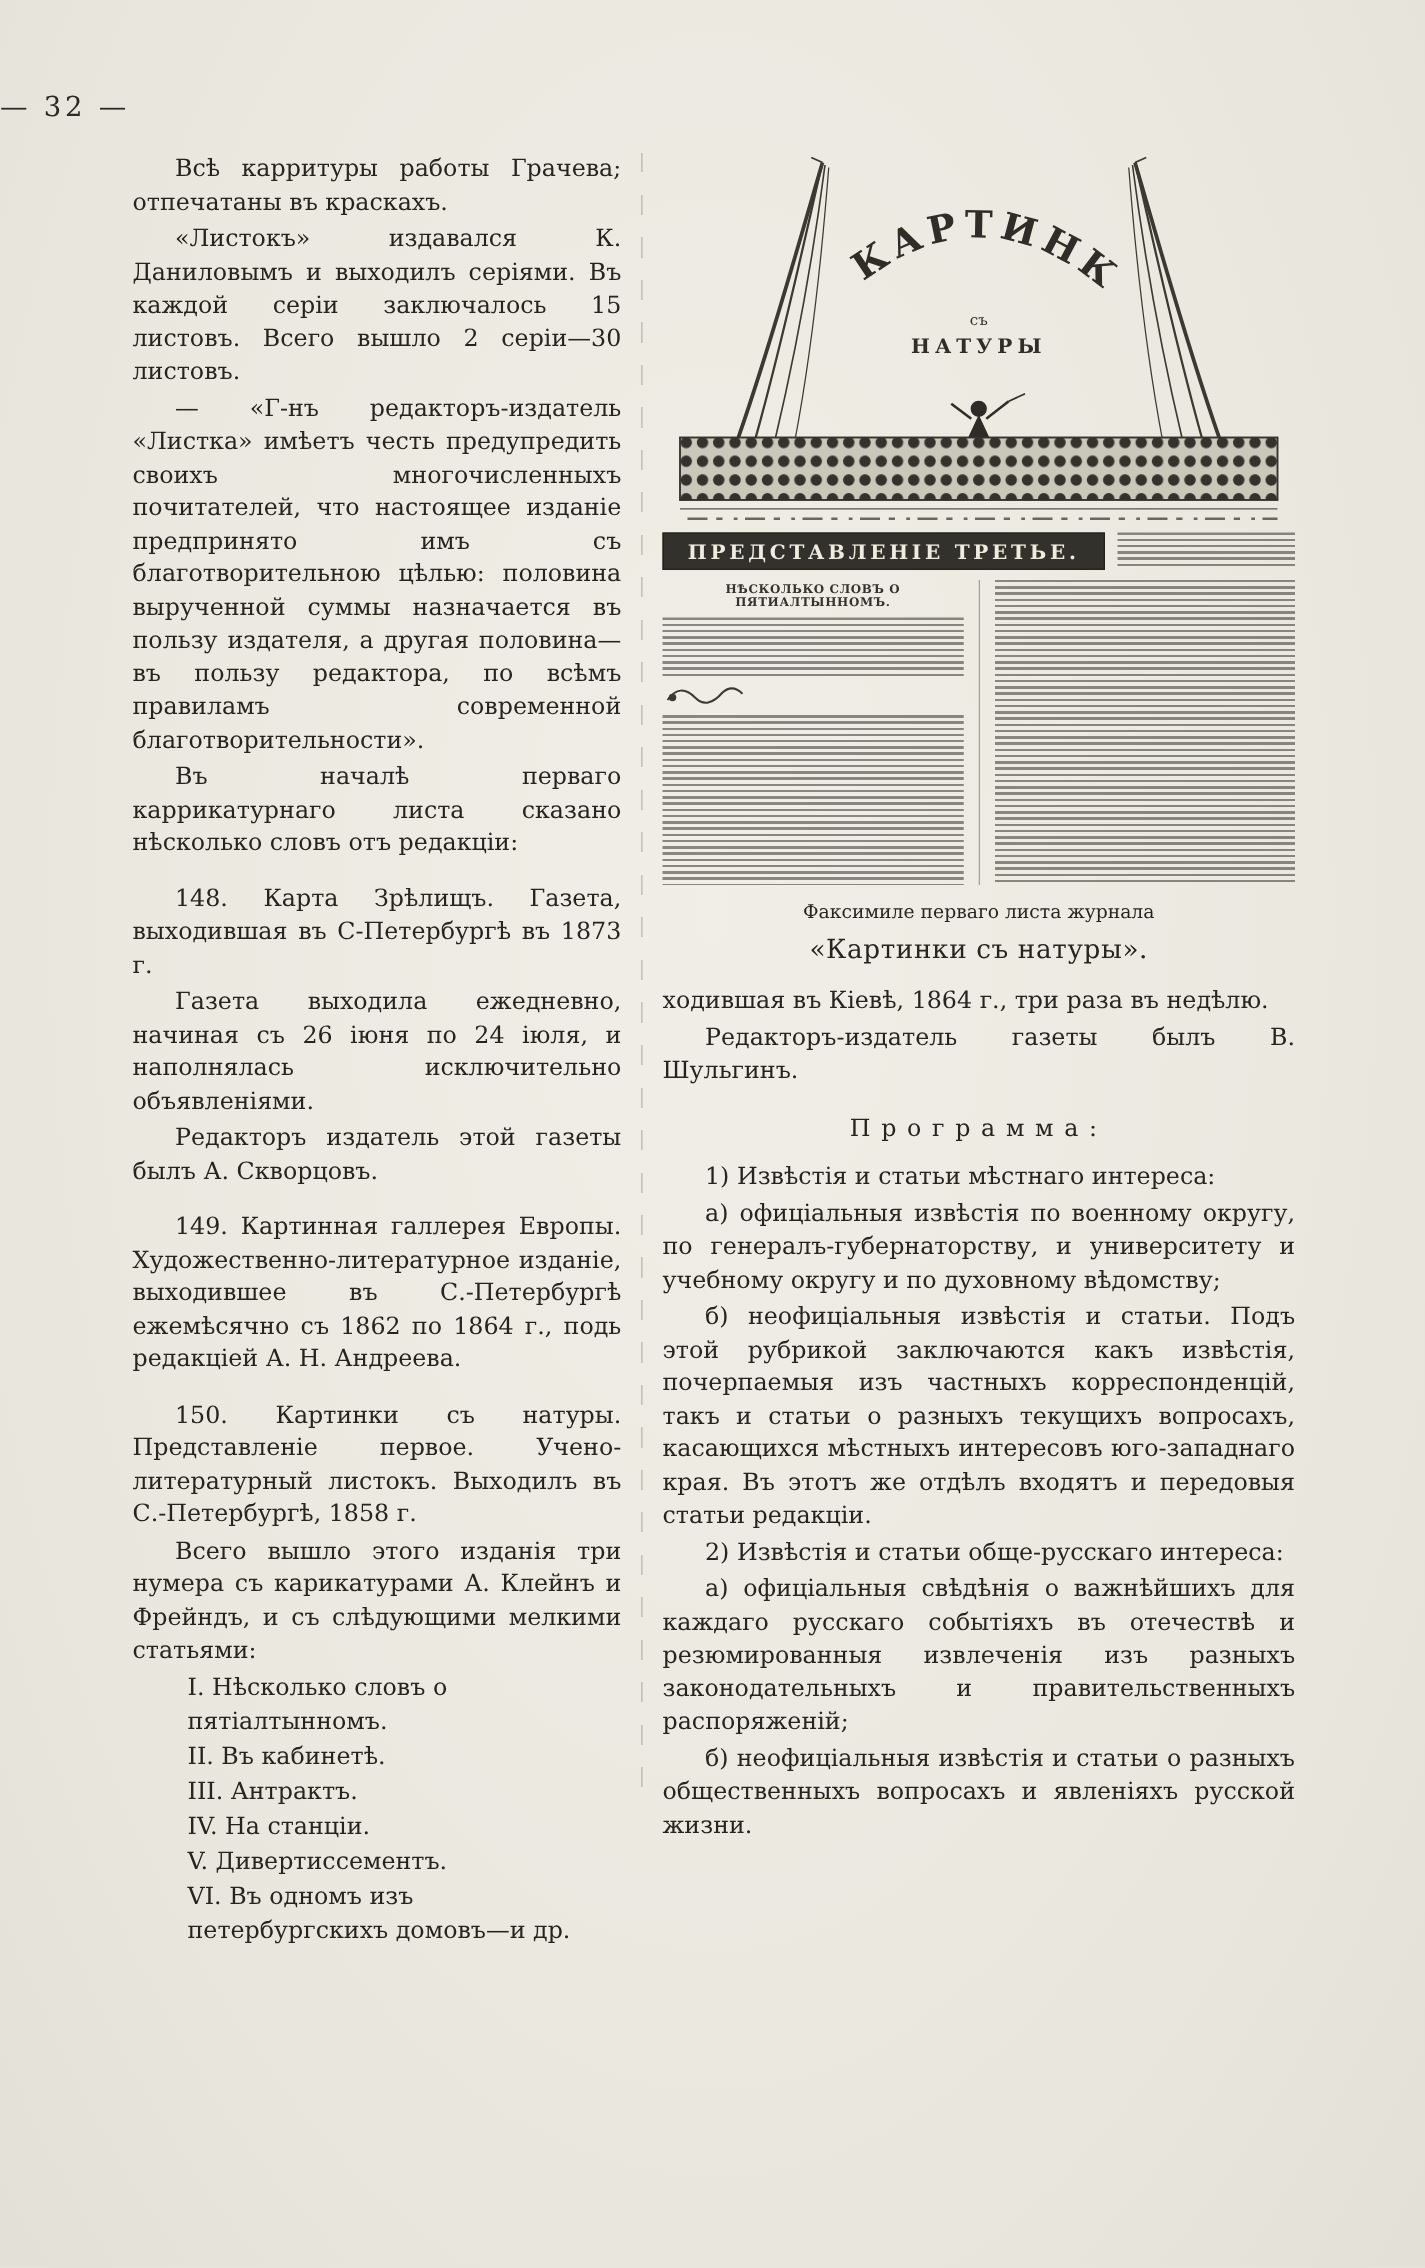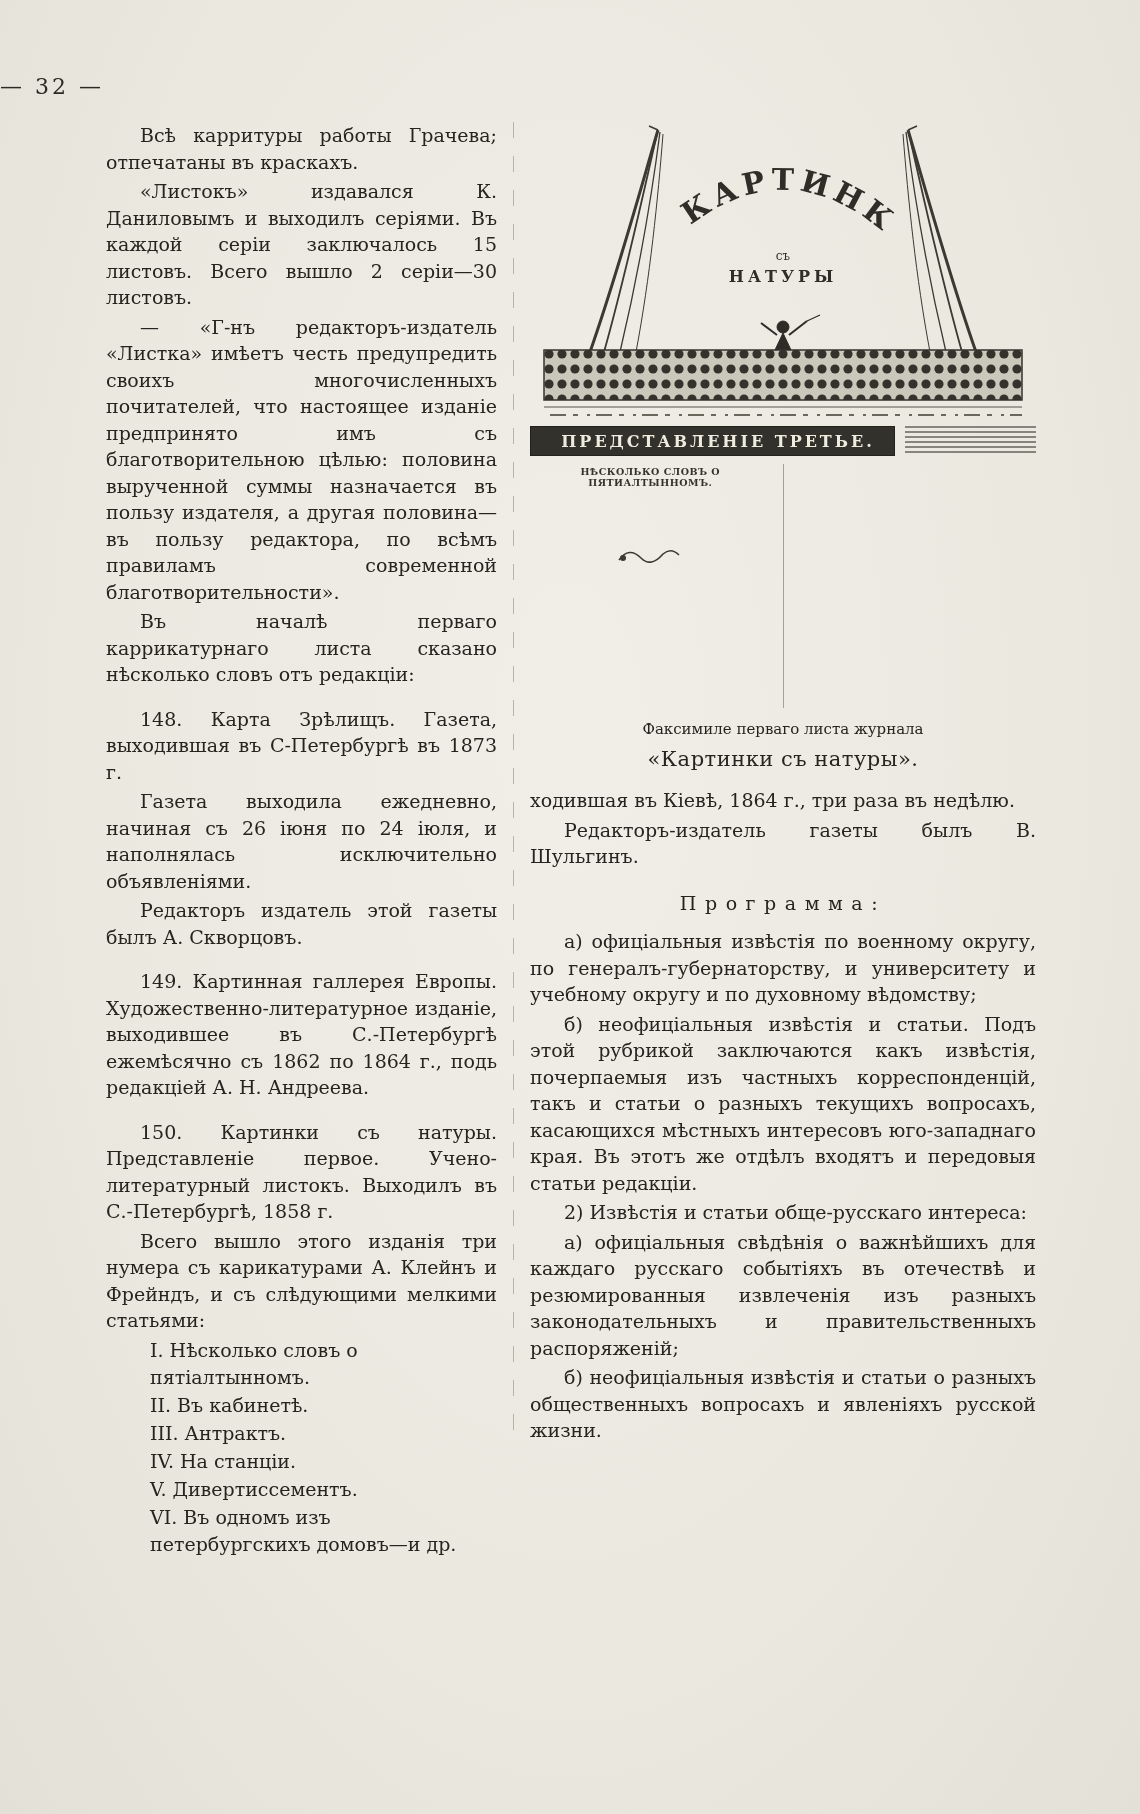--- a/index.html
+++ b/index.html
@@ -42,29 +42,29 @@
     margin:20px 0 12px 0;
   }
   
   .facsimile { margin:4px 0 10px 0; }
   .engraving { position:relative; width:506px; height:300px; }
   .fax-top { display:flex; gap:10px; margin-top:4px; align-items:stretch; }
   .fax-banner {
     flex:0 0 352px;
     background:#33312b; color:#eeeBDF; color:#eeebdf;
     font-weight:bold; font-size:16px; letter-spacing:3px;
-    text-align:center; padding:5px 0 4px 11px;
+    text-align:center; padding:5px 0 4px 0;
     border:1px solid #23211c;
   }
   .fax-top-lines {
     flex:1;
     background: repeating-linear-gradient(to bottom, rgba(52,50,44,.55) 0 2px, transparent 2px 5px);
   }
   .fax-body { display:flex; gap:12px; margin-top:8px; height:244px; }
-  .fax-col { flex:1; display:flex; flex-direction:column;align-items:center; }
+  .fax-col { flex:1; display:flex; flex-direction:column; }
   .fax-col + .fax-col { border-left:1px solid rgba(90,87,76,.5); padding-left:12px; }
   .fax-heading {
     font-size:9.5px; font-weight:bold; text-align:center;
     letter-spacing:.5px; margin:2px 4px 6px 4px; color:#34322c;
   }
   .fax-lines {
     background: repeating-linear-gradient(to bottom, rgba(52,50,44,.55) 0 2px, transparent 2px 5px);
   }
   .fax-lines.block-a { height:50px; }
   .fax-lines.grow { flex:1; }
@@ -183,20 +183,21 @@
       </figure>
 
       <div class="caption">
         <div class="caption-line1">Факсимиле перваго листа журнала</div>
         <div class="caption-line2">«Картинки съ натуры».</div>
       </div>
 
       <p class="para noindent">ходившая въ Кіевѣ, 1864 г., три раза въ недѣлю.</p>
       <p class="para">Редакторъ-издатель газеты былъ В. Шульгинъ.</p>
       <p class="para program">Программа:</p>
+      <p class="para">1) Извѣстія и статьи мѣстнаго интереса:</p>
       <p class="para">а) офиціальныя извѣстія по военному округу, по генералъ-губернаторству, и университету и учебному округу и по духовному вѣдомству;</p>
       <p class="para">б) неофиціальныя извѣстія и статьи. Подъ этой рубрикой заключаются какъ извѣстія, почерпаемыя изъ частныхъ корреспонденцій, такъ и статьи о разныхъ текущихъ вопросахъ, касающихся мѣстныхъ интересовъ юго-западнаго края. Въ этотъ же отдѣлъ входятъ и передовыя статьи редакціи.</p>
       <p class="para">2) Извѣстія и статьи обще-русскаго интереса:</p>
       <p class="para">а) офиціальныя свѣдѣнія о важнѣйшихъ для каждаго русскаго событіяхъ въ отечествѣ и резюмированныя извлеченія изъ разныхъ законодательныхъ и правительственныхъ распоряженій;</p>
       <p class="para">б) неофиціальныя извѣстія и статьи о разныхъ общественныхъ вопросахъ и явленіяхъ русской жизни.</p>
     </div>
   </div>
 </div>
 
 </body></html>

